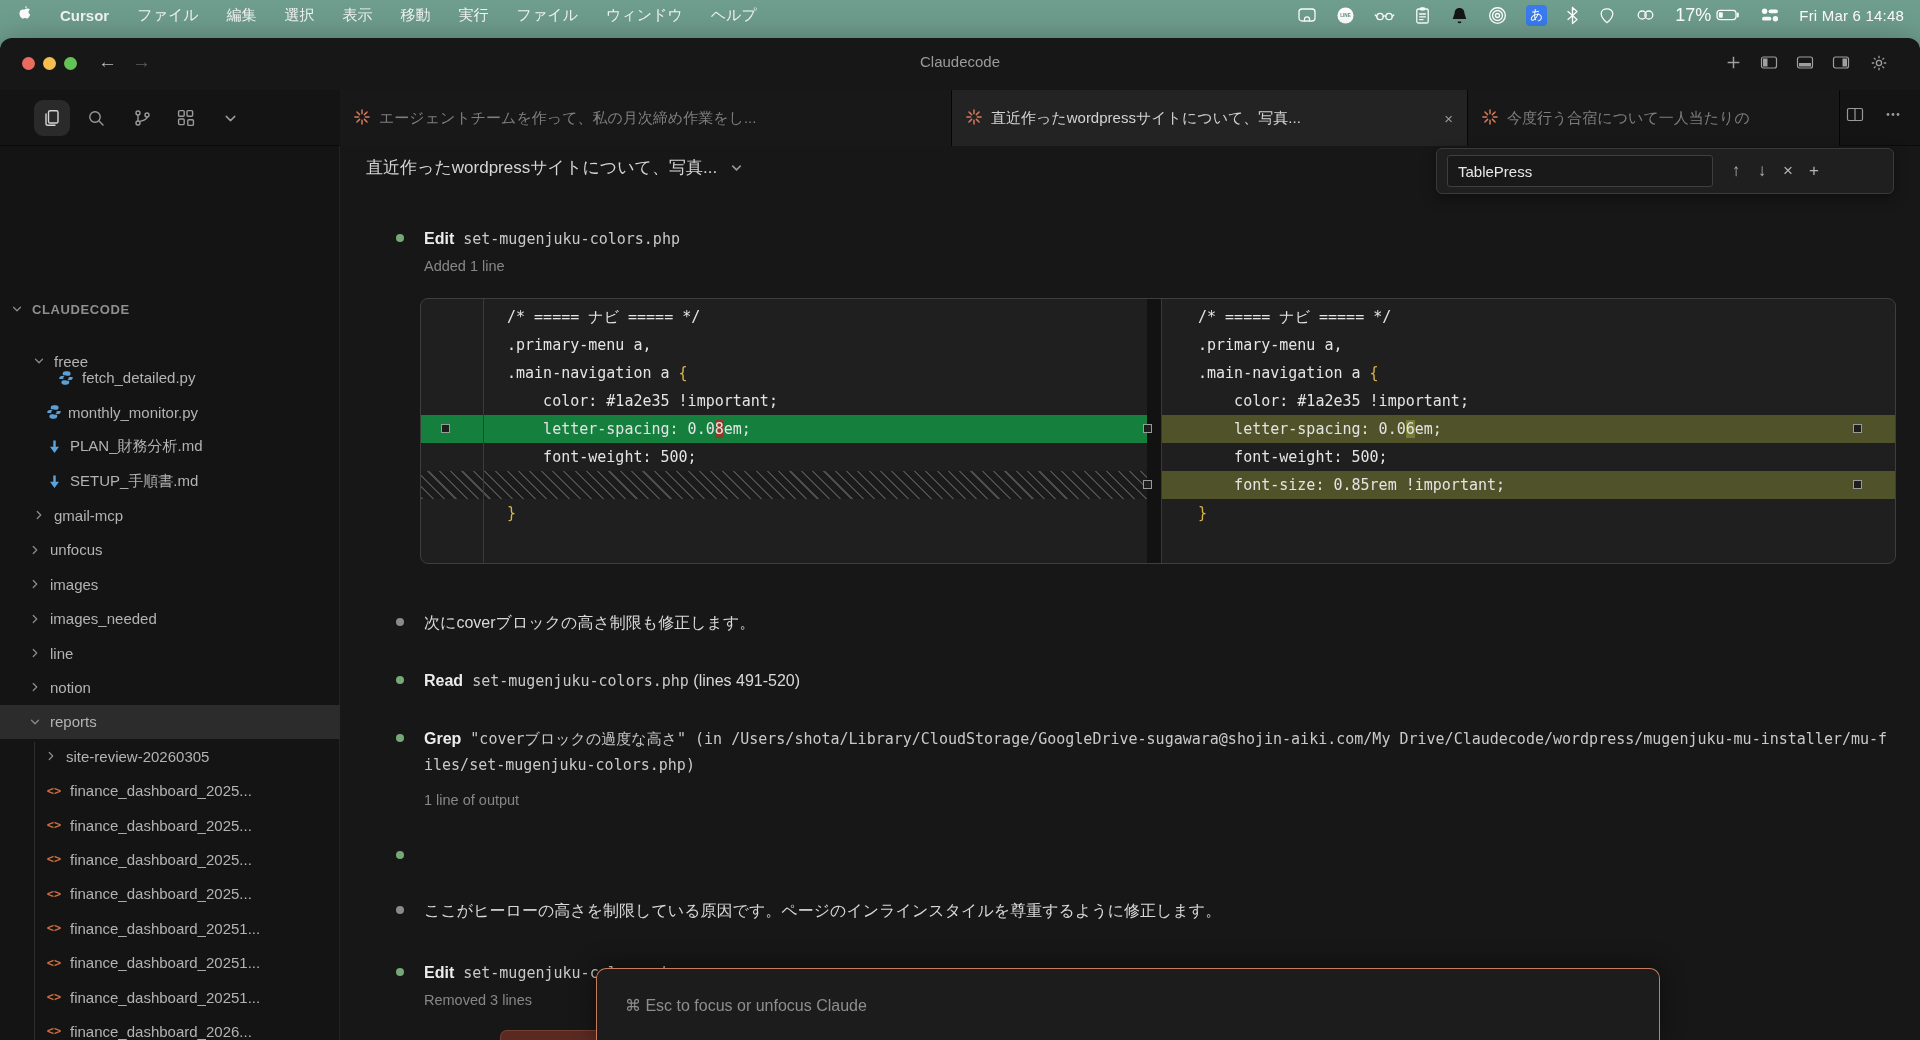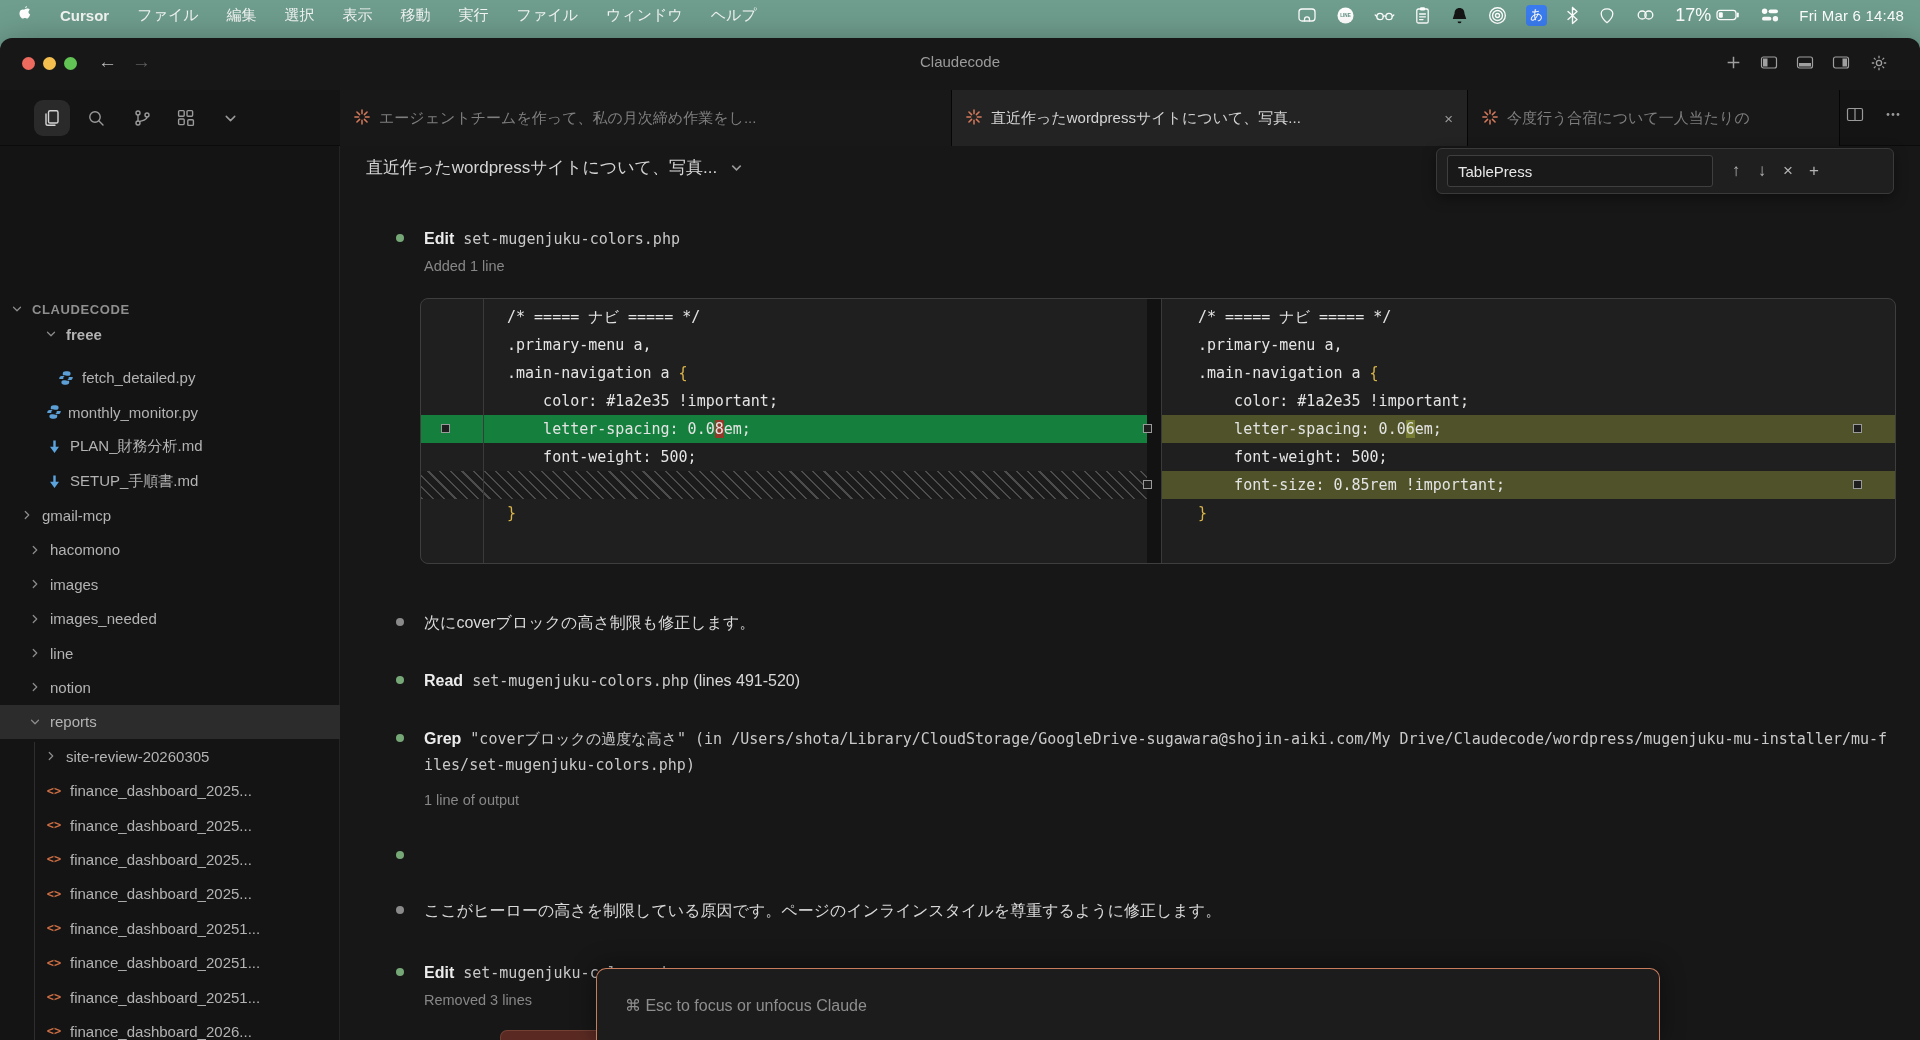--- a/index.html
+++ b/index.html
@@ -332,21 +332,21 @@
   <div id="tree-guide"></div>
   <div id="tree">
       <div class="trow section" style="top: 146px; padding-left: 10px;">
         <span class="chev">
           <svg width="14" height="14" viewBox="0 0 16 16" stroke="currentColor" stroke-width="1.4" fill="none" stroke-linecap="round" stroke-linejoin="round">
             <path d="m4 6 4 4 4-4"></path>
           </svg>
         </span>
         <span style="margin-left: 6px;">CLAUDECODE</span>
       </div>
-      <div class="trow" style="top: 171px; padding-left: 44px; font-weight: bold;">
+      <div class="trow" style="top: 198px; padding-left: 32px;">
         <span class="chev">
           <svg width="14" height="14" viewBox="0 0 16 16" stroke="currentColor" stroke-width="1.4" fill="none" stroke-linecap="round" stroke-linejoin="round">
             <path d="m4 6 4 4 4-4"></path>
           </svg>
         </span>
         <span style="margin-left: 6px;">freee</span>
       </div>
       <div class="trow" style="top: 214.8px; padding-left: 56px;">
         <span class="ficon">
           <svg width="16" height="16" viewBox="0 0 16 16" fill="#5b9fd6">
@@ -374,35 +374,35 @@
         <span style="margin-left: 6px;">PLAN_財務分析.md</span>
       </div>
       <div class="trow" style="top: 318px; padding-left: 44px;">
         <span class="ficon">
           <svg width="15" height="15" viewBox="0 0 16 16" fill="#5ba3dd">
             <path d="M6.7 1.6h2.6v6.6h3.5L8 14.8 3.2 8.2h3.5z"></path>
           </svg>
         </span>
         <span style="margin-left: 6px;">SETUP_手順書.md</span>
       </div>
-      <div class="trow" style="top: 352.4px; padding-left: 20px;">
+      <div class="trow" style="top: 352.4px; padding-left: 32px;">
         <span class="chev">
           <svg width="14" height="14" viewBox="0 0 16 16" stroke="currentColor" stroke-width="1.4" fill="none" stroke-linecap="round" stroke-linejoin="round">
             <path d="m6 4 4 4-4 4"></path>
           </svg>
         </span>
         <span style="margin-left: 6px;">gmail-mcp</span>
       </div>
       <div class="trow" style="top: 386.8px; padding-left: 28px;">
         <span class="chev">
           <svg width="14" height="14" viewBox="0 0 16 16" stroke="currentColor" stroke-width="1.4" fill="none" stroke-linecap="round" stroke-linejoin="round">
             <path d="m6 4 4 4-4 4"></path>
           </svg>
         </span>
-        <span style="margin-left: 6px;">hacomono</span>
+        <span style="margin-left: 6px;">unfocus</span>
       </div>
       <div class="trow" style="top: 421.2px; padding-left: 28px;">
         <span class="chev">
           <svg width="14" height="14" viewBox="0 0 16 16" stroke="currentColor" stroke-width="1.4" fill="none" stroke-linecap="round" stroke-linejoin="round">
             <path d="m6 4 4 4-4 4"></path>
           </svg>
         </span>
         <span style="margin-left: 6px;">images</span>
       </div>
       <div class="trow" style="top: 455.6px; padding-left: 28px;">

